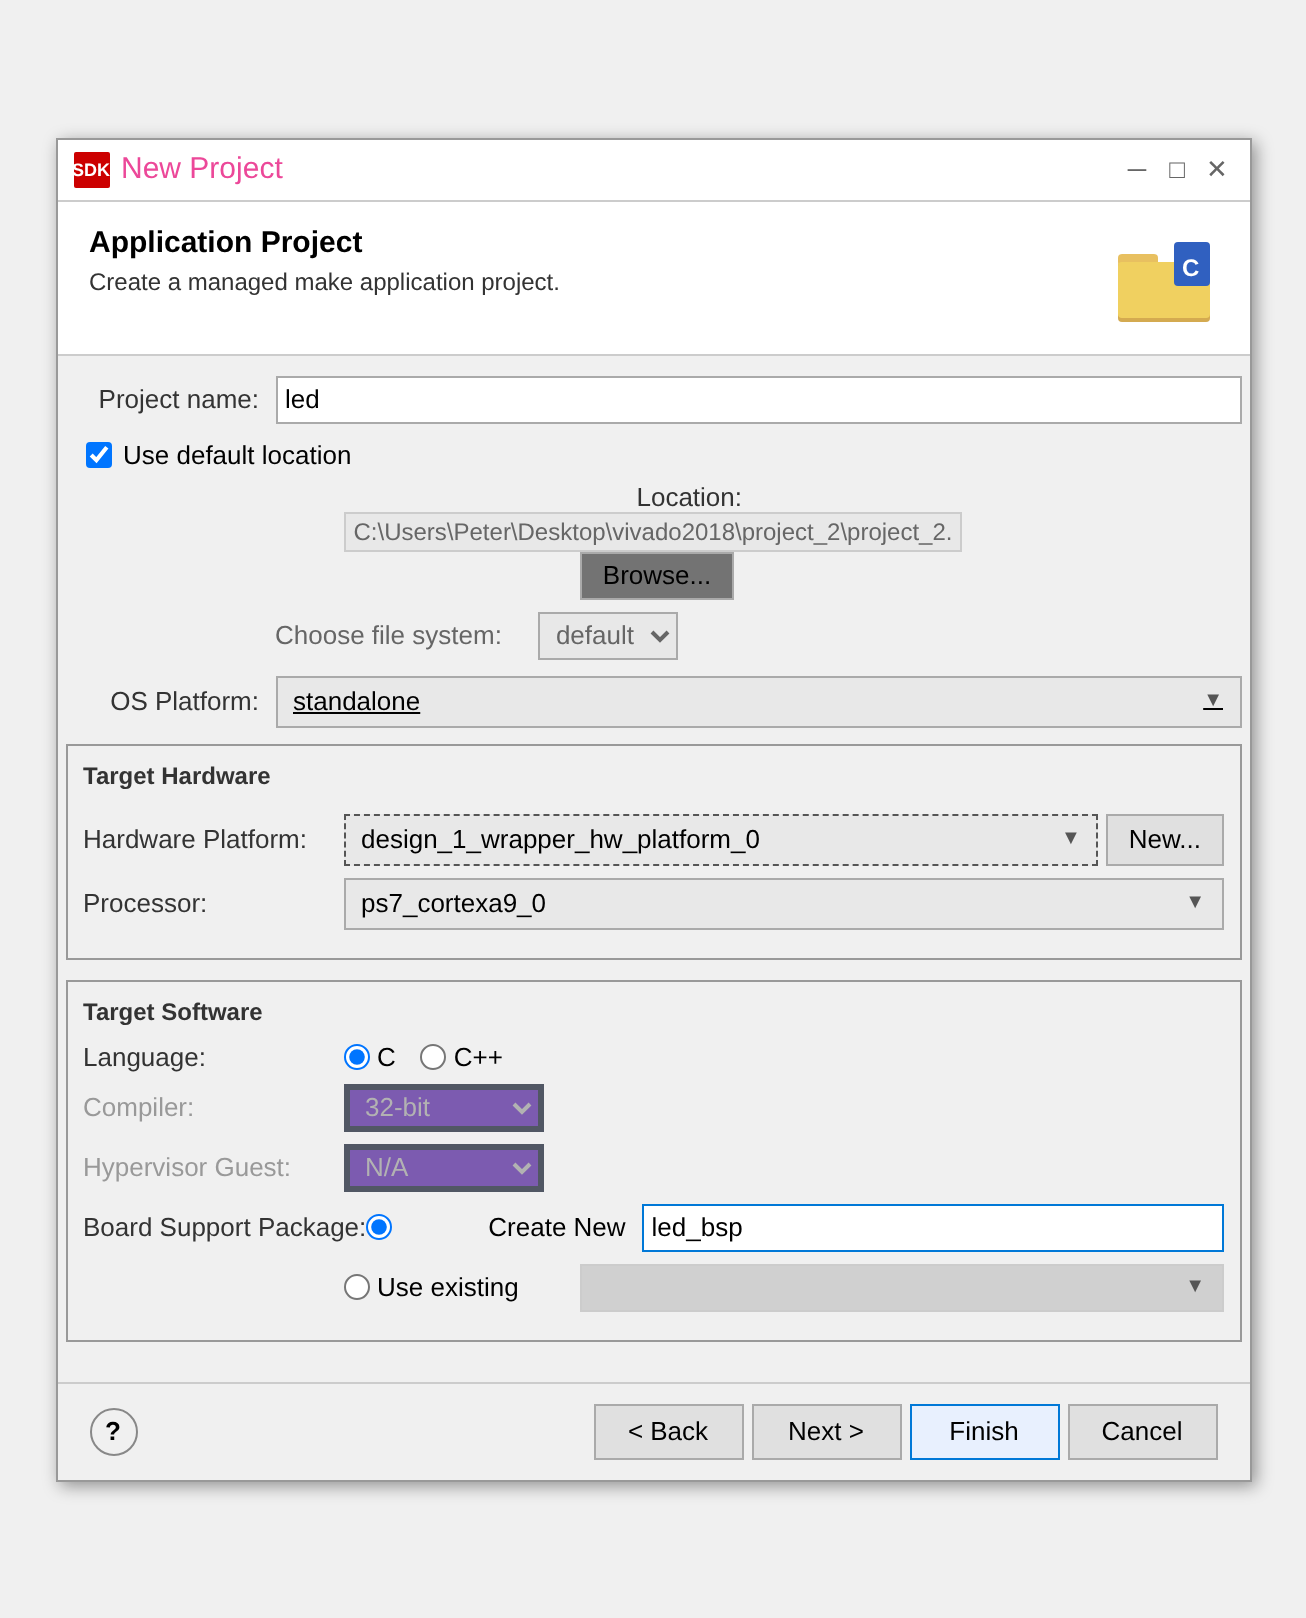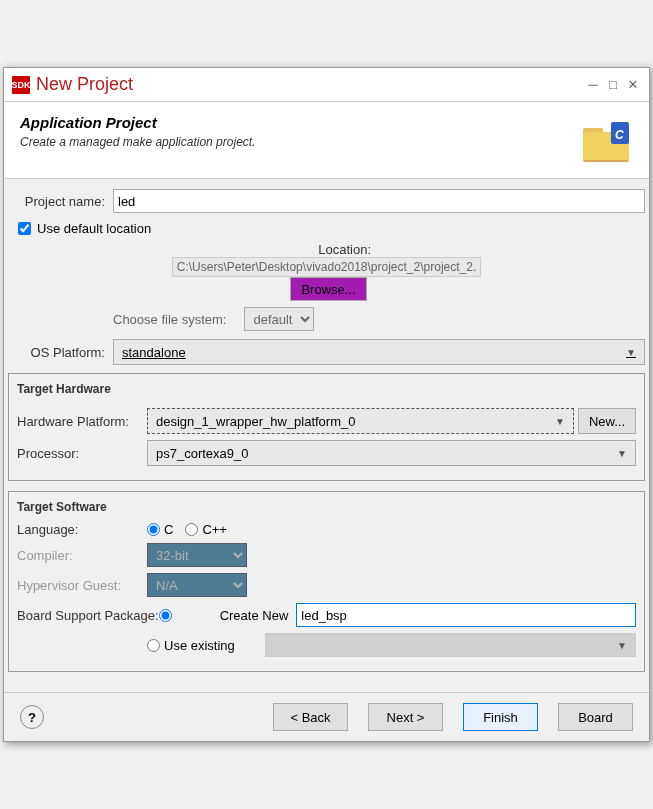--- a/index.html
+++ b/index.html
@@ -8,21 +8,21 @@
       font-size: 13px;
       background: #f0f0f0;
       display: flex;
       justify-content: center;
       align-items: center;
       width: 653px;
       height: 809px;
       overflow: hidden;
     }
     .window {
-      width: 647px;
+      width: 598px;
       background: #f0f0f0;
       border: 1px solid #999;
       box-shadow: 2px 2px 8px rgba(0,0,0,0.4);
       display: flex;
       flex-direction: column;
     }
     .title-bar {
       background: #fff;
       display: flex;
       align-items: center;
@@ -37,22 +37,22 @@
       display: flex;
       align-items: center;
       justify-content: center;
       color: white;
       font-size: 9px;
       font-weight: bold;
       border-radius: 1px;
     }
     .title-text {
       flex: 1;
-      font-size: 18px;
-      color: #b91c1c;
+      font-size: 15px;
+      color: #ec4899;
     }
     .title-controls {
       display: flex;
       gap: 4px;
     }
     .title-btn {
       width: 16px;
       height: 16px;
       border: none;
       background: transparent;
@@ -64,21 +64,20 @@
       justify-content: center;
       padding: 0;
     }
     .header-section {
       background: #fff;
       padding: 12px 16px 12px 16px;
       display: flex;
       justify-content: space-between;
       align-items: flex-start;
       border-bottom: 1px solid #ccc;
-      font-style: italic;
     }
     .header-title {
       font-size: 15px;
       font-weight: bold;
       color: #000;
       margin-bottom: 4px;
     }
     .header-subtitle {
       font-size: 12px;
       color: #333;
@@ -140,21 +139,21 @@
       align-items: center;
       overflow: hidden;
       text-overflow: ellipsis;
       white-space: nowrap;
     }
     .browse-btn {
       height: 24px;
       padding: 0 10px;
       margin-left: 4px;
       border: 1px solid #aaa;
-      background: #a21caf;
+      background: #737373;
       cursor: pointer;
       font-size: 13px;
     }
     .filesystem-row {
       display: flex;
       align-items: center;
       margin-bottom: 8px;
       padding-left: 105px;
     }
     .filesystem-label {
@@ -270,22 +269,22 @@
       gap: 12px;
     }
     .radio-item {
       display: flex;
       align-items: center;
       gap: 4px;
       cursor: pointer;
     }
     .compiler-select {
       height: 24px;
-      border: 1px solid #0f172a;
-      background: #0c4a6e;
+      border: 3px solid #0f172a;
+      background: #4c1d95;
       padding: 0 4px;
       font-size: 13px;
       color: #999;
       width: 100px;
     }
     .bsp-row {
       display: flex;
       align-items: center;
       margin-bottom: 6px;
     }
@@ -330,21 +329,21 @@
       background: transparent;
       cursor: pointer;
       font-size: 13px;
       font-weight: bold;
       display: flex;
       align-items: center;
       justify-content: center;
     }
     .footer-right {
       display: flex;
-      gap: 20px;
+      gap: 4px;
     }
     .footer-btn {
       height: 28px;
       min-width: 75px;
       padding: 0 12px;
       border: 1px solid #aaa;
       background: #e0e0e0;
       cursor: pointer;
       font-size: 13px;
     }
@@ -505,16 +504,16 @@
   </div>
 
   <div class="footer">
     <div class="footer-left">
       <button class="help-btn">?</button>
     </div>
     <div class="footer-right">
       <button class="footer-btn">&lt; Back</button>
       <button class="footer-btn">Next &gt;</button>
       <button class="footer-btn primary">Finish</button>
-      <button class="footer-btn">Board</button>
+      <button class="footer-btn">Cancel</button>
     </div>
   </div>
 </div>
 
 </body></html>

